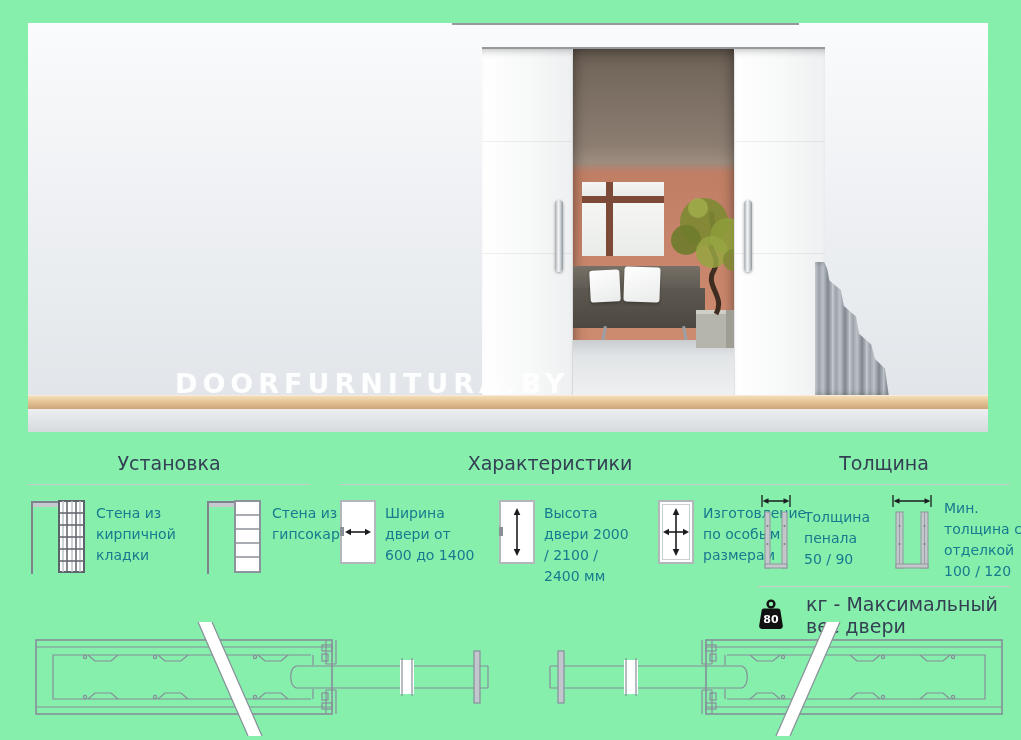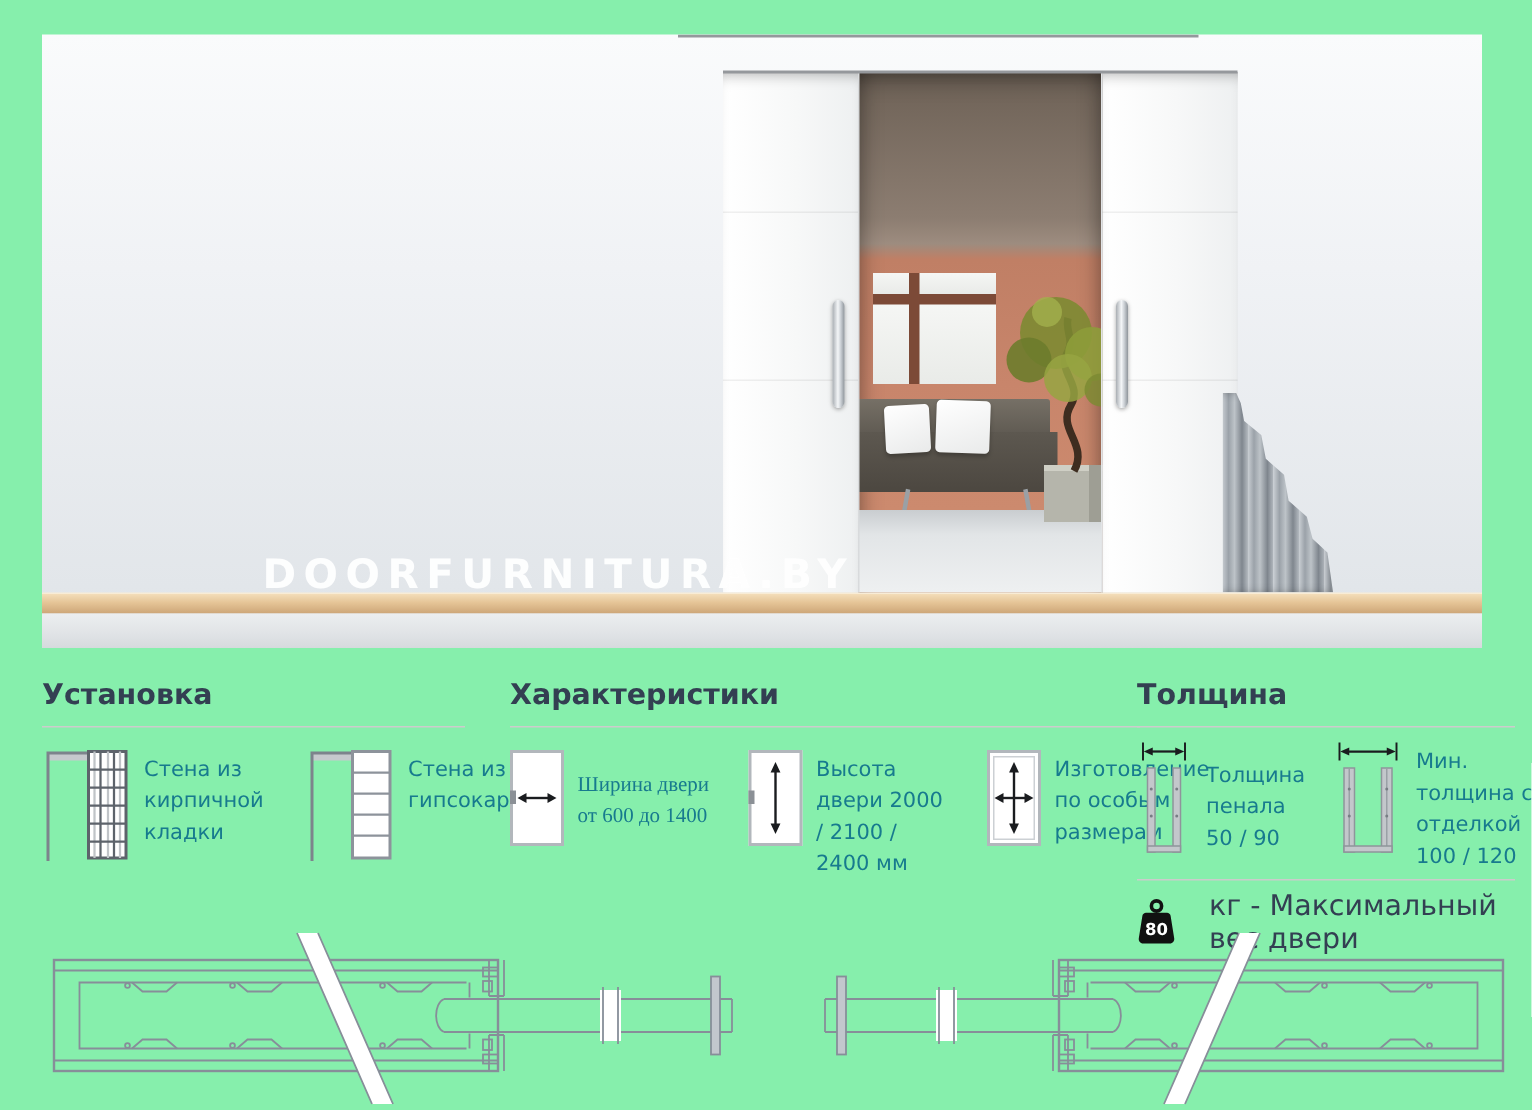--- a/index.html
+++ b/index.html
@@ -55,21 +55,21 @@
   .cutaway{position:absolute;left:787px;top:239px;width:76px;height:133px;
            background:repeating-linear-gradient(90deg,#c9ced3 0px,#9ba2a9 4px,#bdc3c8 8px,#7f868e 13px,#b3b9bf 17px);
            clip-path:polygon(0% 0%,12% 0%,16% 5%,19% 14%,34% 21%,38% 33%,54% 41%,58% 54%,74% 62%,79% 73%,92% 80%,97% 100%,0% 100%);
            box-shadow:inset -4px 0 6px rgba(0,0,0,.25);}
 
   .watermark{position:absolute;left:147px;top:345px;color:#ffffff;font-size:27px;font-weight:bold;
              letter-spacing:5px;opacity:.96;}
 
   
   .col{position:absolute;top:452px;}
-  .col h2{margin:0;font-size:19px;font-weight:700;color:#333f52;line-height:1.2;}
+  .col h2{margin:0;font-size:19px;font-weight:400;color:#333f52;line-height:1.2;text-align:center;}
   .col .rule{height:1px;background:#cccccc;margin-top:9px;}
   .items{position:absolute;left:0;display:flex;align-items:flex-start;}
   .item{display:flex;align-items:flex-start;}
   .item .label{font-size:14px;line-height:1.5;color:#177a8e;}
 
   #col-install{left:28px;width:282px;}
   #col-install .items{top:46px;}
   #col-chars{left:340px;width:420px;}
   #col-chars .items{top:48px;}
   #col-thick{left:758px;width:252px;}
@@ -181,21 +181,21 @@
     <div class="items">
       <div class="item">
         <div class="door-icon">
           <div class="hinge"></div>
           <svg width="32" height="60" viewBox="0 0 32 60">
             <line x1="8" y1="30" x2="24" y2="30" stroke="#1a1c1f" stroke-width="1.6"></line>
             <polygon points="3,30 9,26.7 9,33.3" fill="#1a1c1f"></polygon>
             <polygon points="29,30 23,26.7 23,33.3" fill="#1a1c1f"></polygon>
           </svg>
         </div>
-        <div class="label" style="width:92px;margin-left:9px;margin-top:13px;font-family:Liberation Serif, serif;">Ширина двери от 600 до 1400</div>
+        <div class="label" style="width:92px;margin-left:9px;margin-top:3px;">Ширина двери от 600 до 1400</div>
       </div>
       <div class="item" style="margin-left:22px;">
         <div class="door-icon">
           <div class="hinge"></div>
           <svg width="32" height="60" viewBox="0 0 32 60">
             <line x1="16" y1="12" x2="16" y2="48" stroke="#1a1c1f" stroke-width="1.6"></line>
             <polygon points="16,6 12.7,13 19.3,13" fill="#1a1c1f"></polygon>
             <polygon points="16,54 12.7,47 19.3,47" fill="#1a1c1f"></polygon>
           </svg>
         </div>

